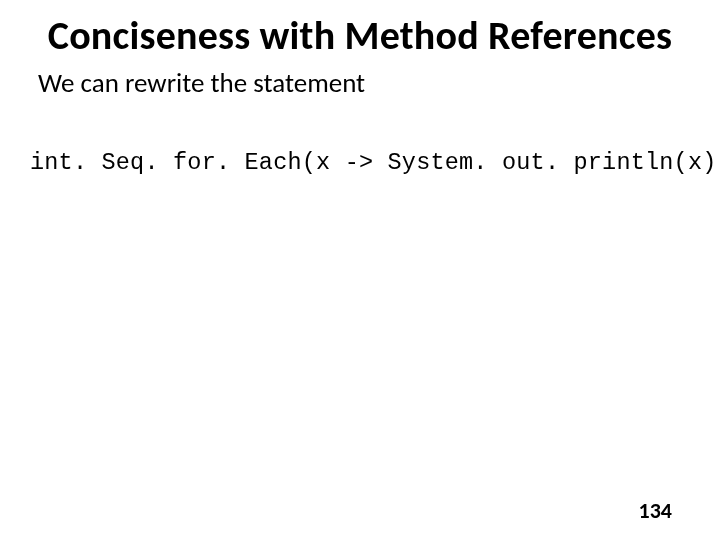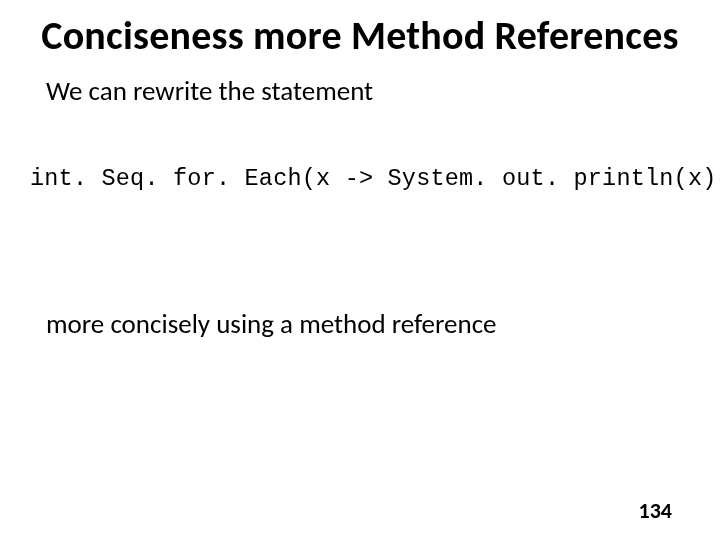--- a/index.html
+++ b/index.html
@@ -23,21 +23,21 @@
     text-align: center;
     font-weight: 700;
     font-size: 40px;
     line-height: 1.12;
     margin: 0 0 4px 0;
     letter-spacing: 0.2px;
   }
   .body-text {
     font-size: 27px;
     line-height: 1.18;
-    margin: 16px;
+    margin: 8px;
   }
   .gap-small { height: 42px; }
   .gap-large { height: 100px; }
   .gap-after-code { height: 36px; }
   .code {
     font-family: Consolas, "Courier New", monospace;
     font-size: 23.5px;
     white-space: nowrap;
     letter-spacing: 0.2px;
   }
@@ -47,30 +47,29 @@
     bottom: 16px;
     font-size: 22px;
     font-weight: 700;
   }
 </style>
 </head>
 <body>
 
 <div class="slide">
 
-  <h1 class="title">Conciseness more Method References</h1>
+  <h1 class="title">Conciseness with Method References</h1>
 
   <p class="body-text">We can rewrite the statement</p>
 
   <div class="gap-small"></div>
 
   <div class="code">int. Seq. for. Each(x -&gt; System. out. println(x));</div>
 
   <div class="gap-large"></div>
 
-  <p class="body-text">more concisely using a method reference</p>
 
   <div class="gap-after-code"></div>
 
 
   <div class="page-num">134</div>
 
 </div>
 
 </body></html>

